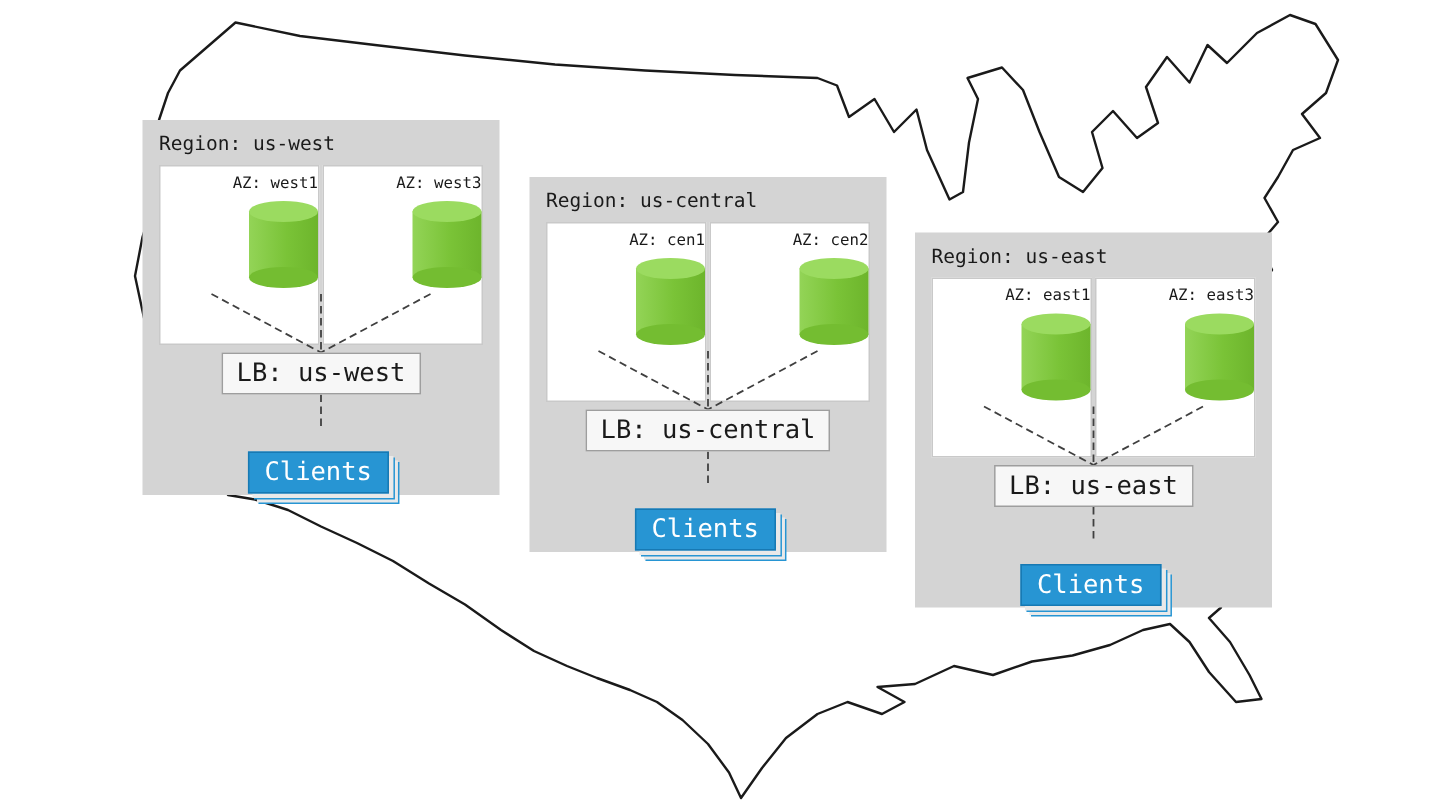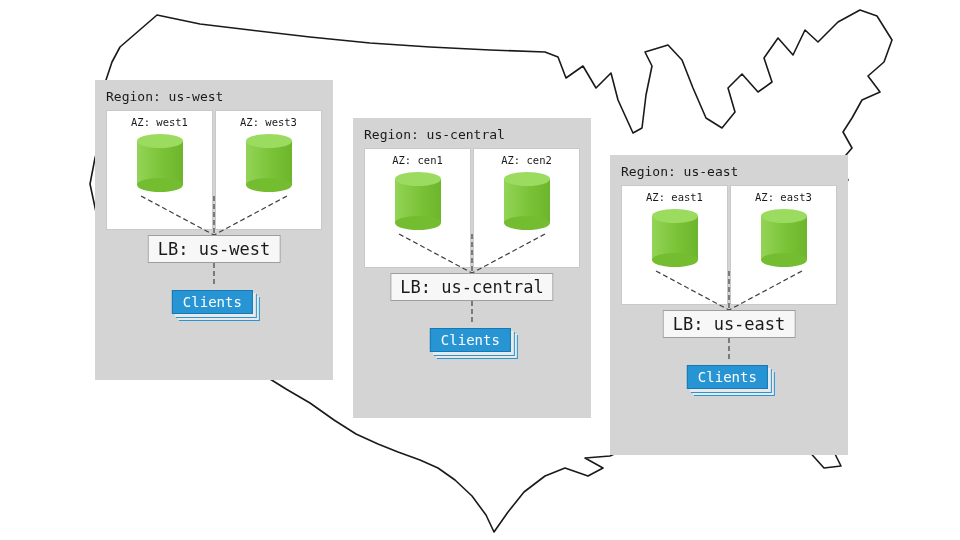--- a/index.html
+++ b/index.html
@@ -1,48 +1,48 @@
 <!DOCTYPE html>
 <html><head>
 <meta charset="utf-8">
 <style>
   html,body{margin:0;padding:0;background:#ffffff;}
   #stage{position:relative;width:960px;height:540px;overflow:hidden;background:#ffffff;
          font-family:"DejaVu Sans Mono","Liberation Mono",monospace;color:#1a1a1a;}
   #map-svg{position:absolute;left:0;top:0;z-index:0;}
 
-  .region{position:absolute;width:238px;height:300px;background:#d4d4d4;z-index:2;}
+  .region{position:absolute;width:238px;height:250px;background:#d4d4d4;z-index:2;}
   .region-west{left:95px;top:80px;}
   .region-central{left:353px;top:118px;}
   .region-east{left:610px;top:155px;}
 
   .region-title{position:absolute;left:11px;top:9px;font-size:13px;white-space:nowrap;}
 
   .az-panel{position:absolute;left:11px;top:30px;width:216px;height:120px;display:flex;gap:2px;}
   .az-col{flex:1;background:#ffffff;border:1px solid #c9c9c9;box-sizing:border-box;
-          display:flex;flex-direction:column;align-items:center;}
+          display:flex;flex-direction:column;align-items:flex-end;}
   .az-label{font-size:10.5px;margin-top:5px;white-space:nowrap;}
 
   .cylinder{position:relative;width:46px;height:58px;margin-top:6px;}
   .cyl-body{position:absolute;top:7px;left:0;width:46px;height:44px;
             background:linear-gradient(90deg,#93d457 0%,#7ac337 55%,#6db52c 100%);}
   .cyl-bottom{position:absolute;bottom:0;left:0;width:46px;height:14px;border-radius:50%;
               background:#74bd31;}
   .cyl-top{position:absolute;top:0;left:0;width:46px;height:14px;border-radius:50%;
            background:#9bdb60;}
 
   .connectors{position:absolute;left:0;top:0;z-index:1;}
 
   .lb-box{position:absolute;top:155px;left:50%;transform:translateX(-50%);
           background:#f7f7f7;border:1px solid #9e9e9e;font-size:17px;
           padding:3px 9px;white-space:nowrap;z-index:2;}
 
-  .clients-box{position:absolute;top:210px;left:50%;transform:translateX(-52%);
+  .clients-box{position:absolute;top:221px;left:50%;transform:translateX(-52%);
                background:#2795d3;color:#ffffff;border:1px solid #1779b3;
-               font-size:14px;padding:3px 10px;white-space:nowrap;z-index:2;
+               font-size:17px;padding:3px 10px;white-space:nowrap;z-index:2;
                box-shadow:3px 3px 0 #e9e9e9,4px 4px 0 #2795d3,6px 6px 0 #e9e9e9,7px 7px 0 #2795d3;}
 </style>
 </head>
 <body>
 
 <div id="stage">
 
   <svg id="map-svg" width="960" height="540" viewBox="0 0 960 540">
     <path d="M 120 47 L 157 15 L 200 24 L 250 30 L 310 37 L 370 43 L 430 47 L 490 50 L 545 52
          L 558 57 L 566 78 L 583 66 L 596 88 L 611 73 L 618 100 L 633 133 L 642 128 L 646 95

